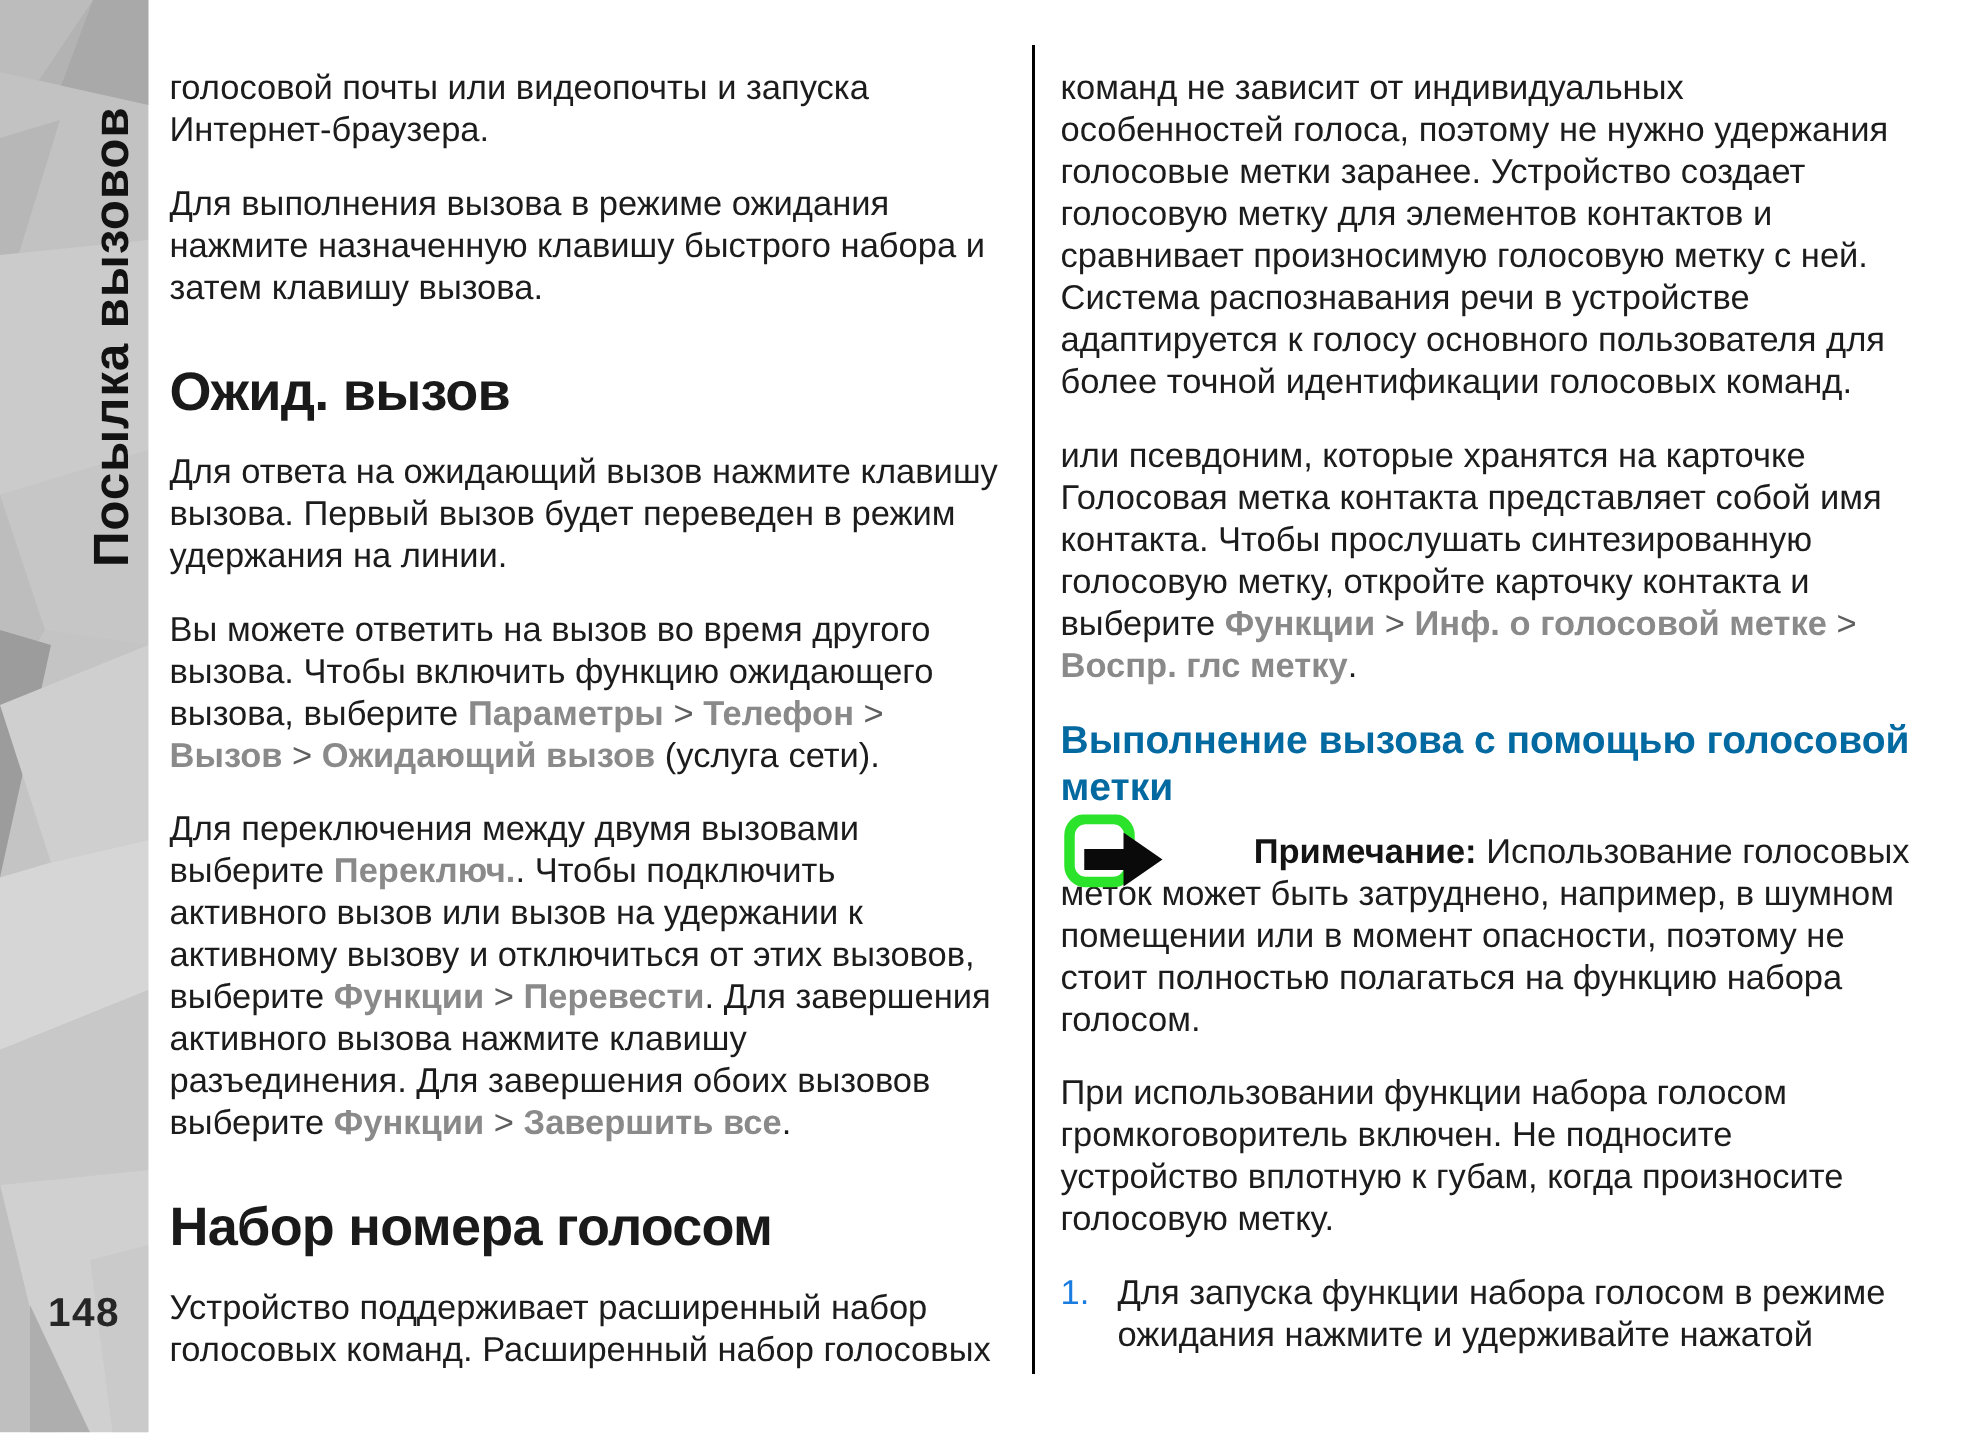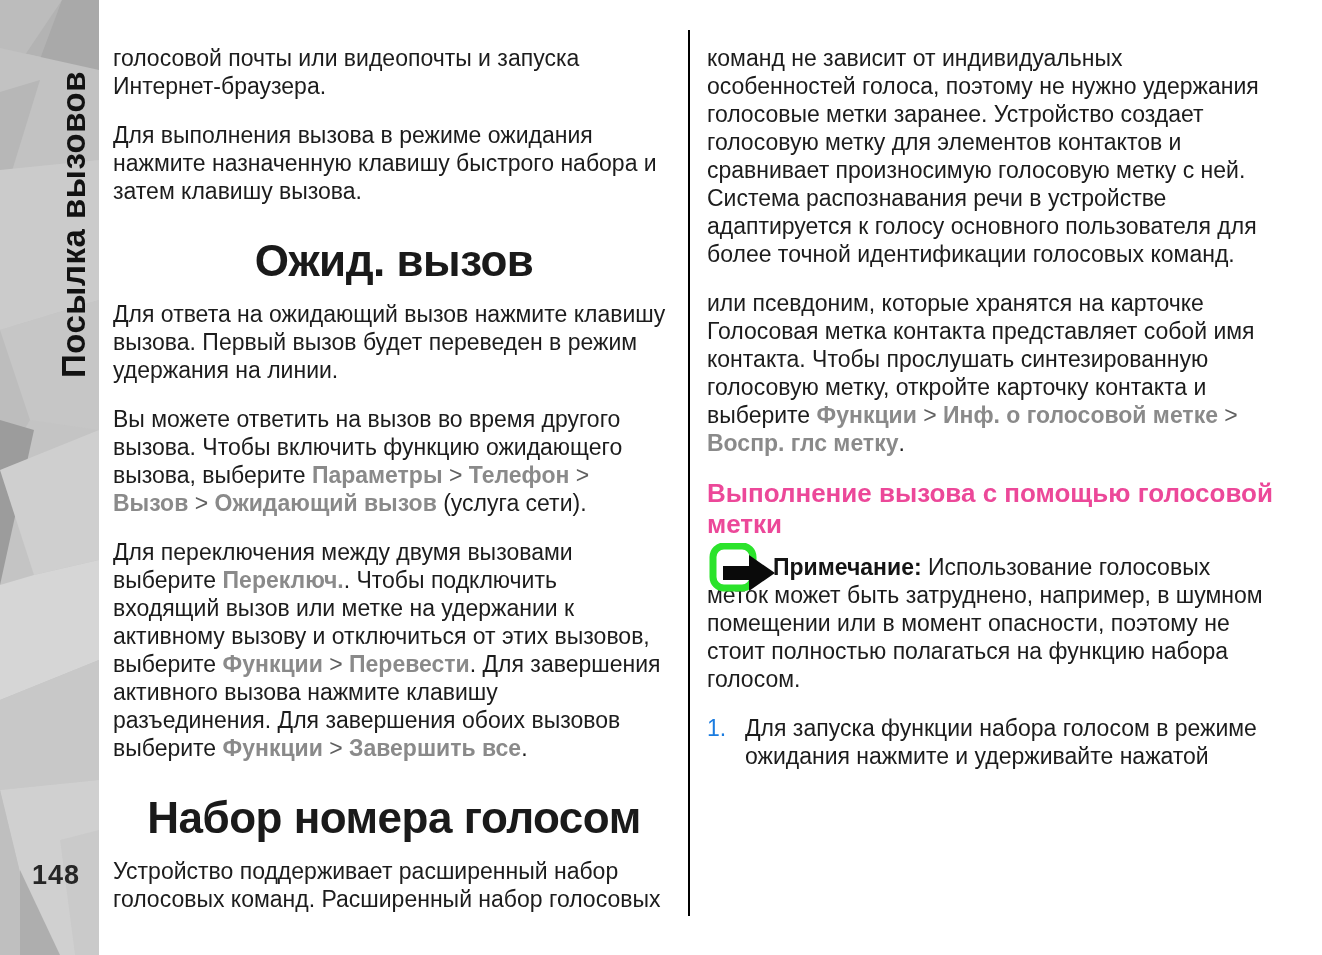--- a/index.html
+++ b/index.html
@@ -20,25 +20,25 @@
   .page-number {
     position:absolute; left:32px; bottom:64px;
     font-size:27px; font-weight:bold; color:#262626; letter-spacing:1px;
   }
   
   .divider { position:absolute; left:688px; top:30px; width:2px; height:886px; background:#000; }
   .col { position:absolute; top:28px; font-size:23px; line-height:28px; }
   .col-left  { left:113px; width:562px; }
   .col-right { left:707px; width:566px; }
   .blk-p  { margin:16px 0 21px 0; }
-  .blk-h1 { font-size:44px; line-height:46px; font-weight:bold; letter-spacing:-0.5px;
-            margin:33px 0 15px 0; color:#1a1a1a;text-align:center; }
-  .blk-h2 { font-size:26px; line-height:31px; font-weight:bold; margin:13px 0 11px 0; color:#ec4899; }
+  .blk-h1 { font-size:36px; line-height:46px; font-weight:bold; letter-spacing:-0.5px;
+            margin:33px 0 15px 0; color:#1a1a1a; }
+  .blk-h2 { font-size:26px; line-height:31px; font-weight:bold; margin:13px 0 11px 0; color:#0369a1; }
   .blk-note { position:relative; margin:13px 0 21px 0; }
-  .blk-note .note-first { padding-left:66px; }
+  .blk-note .note-first { padding-left:66px;text-align:right; }
   .note-icon-wrap { position:absolute; left:2px; top:-10px; width:78px; height:52px; }
   .blk-li { display:flex; margin:0 0 21px 0; }
   .blk-li .li-num { flex:0 0 38px; color:var(--blue,#1b7ce0); }
   .r-n { color:var(--body,#1c1c1c); }
   .r-u { color:var(--ui,#8a8a8a); font-weight:bold; }
   .r-s { color:#5f5f5f; }
   .r-b { color:#141414; font-weight:bold; }
   .line { min-height:28px; }
 </style>
 </head>
@@ -90,21 +90,21 @@
       </div>
       <div class="blk-p">
         <div class="line"><span class="r-n">Вы можете ответить на вызов во время другого</span></div>
         <div class="line"><span class="r-n">вызова. Чтобы включить функцию ожидающего</span></div>
         <div class="line"><span class="r-n">вызова, выберите </span><span class="r-u">Параметры</span><span class="r-s">  &gt;  </span><span class="r-u">Телефон</span><span class="r-s">  &gt;</span></div>
         <div class="line"><span class="r-u">Вызов</span><span class="r-s">  &gt;  </span><span class="r-u">Ожидающий вызов</span><span class="r-n"> (услуга сети).</span></div>
       </div>
       <div class="blk-p">
         <div class="line"><span class="r-n">Для переключения между двумя вызовами</span></div>
         <div class="line"><span class="r-n">выберите </span><span class="r-u">Переключ.</span><span class="r-n">. Чтобы подключить</span></div>
-        <div class="line"><span class="r-n">входящий вызов или метке на удержании к</span></div>
+        <div class="line"><span class="r-n">активного вызов или вызов на удержании к</span></div>
         <div class="line"><span class="r-n">активному вызову и отключиться от этих вызовов,</span></div>
         <div class="line"><span class="r-n">выберите </span><span class="r-u">Функции</span><span class="r-s">  &gt;  </span><span class="r-u">Перевести</span><span class="r-n">. Для завершения</span></div>
         <div class="line"><span class="r-n">активного вызова нажмите клавишу</span></div>
         <div class="line"><span class="r-n">разъединения. Для завершения обоих вызовов</span></div>
         <div class="line"><span class="r-n">выберите </span><span class="r-u">Функции</span><span class="r-s">  &gt;  </span><span class="r-u">Завершить все</span><span class="r-n">.</span></div>
       </div>
       <div class="blk-h1">Набор номера голосом</div>
       <div class="blk-p">
         <div class="line"><span class="r-n">Устройство поддерживает расширенный набор</span></div>
         <div class="line"><span class="r-n">голосовых команд. Расширенный набор голосовых</span></div>
@@ -140,20 +140,26 @@
         <polygon points="14,23 40,23 40,12 66,30 40,48 40,37 14,37" fill="#0a0a0a"></polygon>
         <polygon points="14,23 22,23 22,37 14,37 14,30" fill="#0a0a0a"></polygon>
       </svg>
     </span>
   <div class="line note-first"><span class="r-b">Примечание:</span><span class="r-n">  Использование голосовых</span></div>
         <div class="line"><span class="r-n">меток может быть затруднено, например, в шумном</span></div>
         <div class="line"><span class="r-n">помещении или в момент опасности, поэтому не</span></div>
         <div class="line"><span class="r-n">стоит полностью полагаться на функцию набора</span></div>
         <div class="line"><span class="r-n">голосом.</span></div>
       </div>
+      <div class="blk-p">
+        <div class="line"><span class="r-n">При использовании функции набора голосом</span></div>
+        <div class="line"><span class="r-n">громкоговоритель включен. Не подносите</span></div>
+        <div class="line"><span class="r-n">устройство вплотную к губам, когда произносите</span></div>
+        <div class="line"><span class="r-n">голосовую метку.</span></div>
+      </div>
       <div class="blk-li">
         <span class="li-num">1.</span>
         <div>
           <div class="line"><span class="r-n">Для запуска функции набора голосом в режиме</span></div>
           <div class="line"><span class="r-n">ожидания нажмите и удерживайте нажатой</span></div>
         </div>
       </div>
     </div>
 
 </div>

